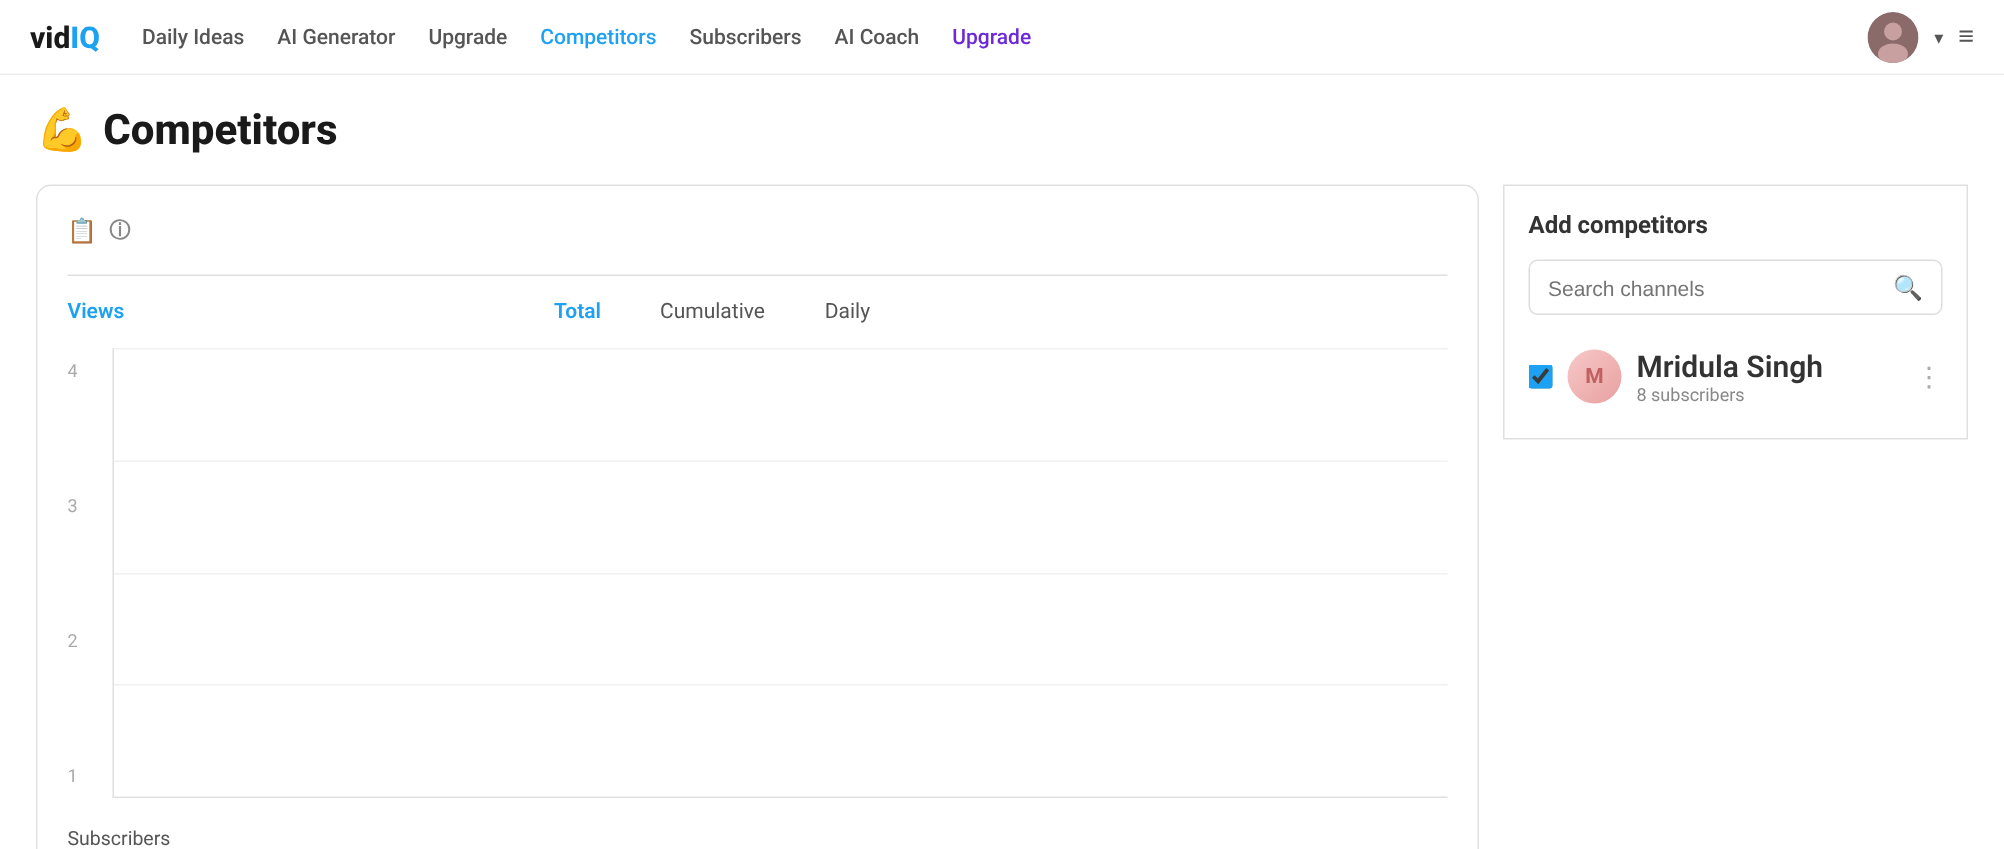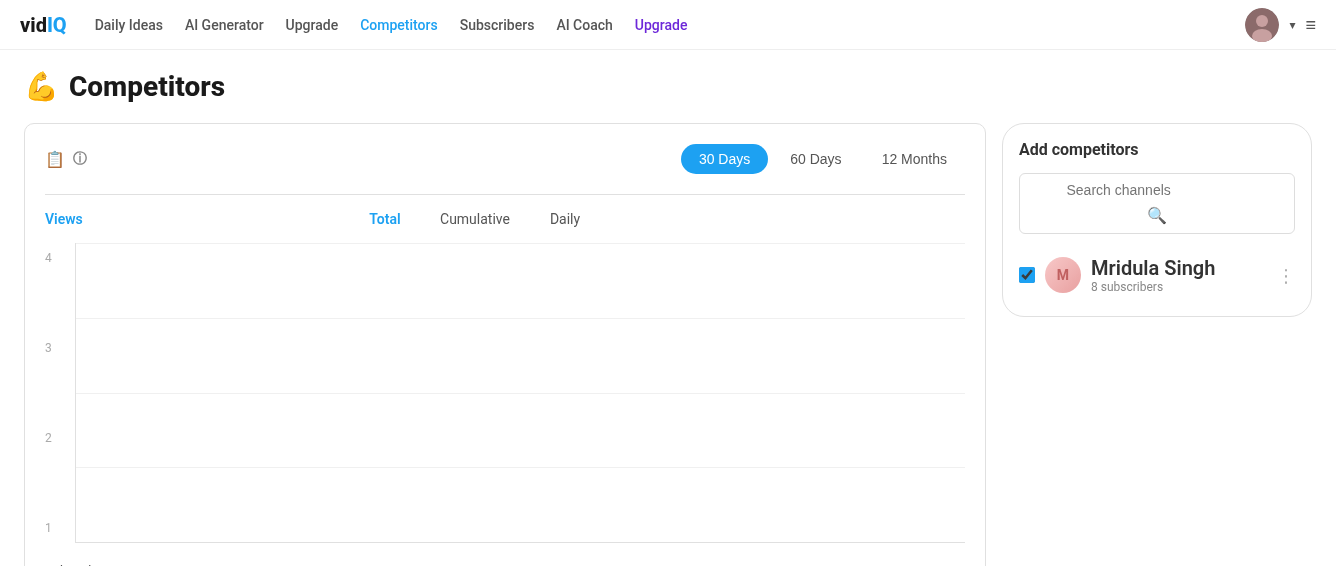--- a/index.html
+++ b/index.html
@@ -68,25 +68,25 @@
     
     .chart-area { position: relative; margin-top: 10px; }
 
     
     .metrics-rows { margin-top: 8px; }
     .metric-row { display: flex; align-items: center; padding: 12px 0; border-bottom: 1px solid #f5f5f5; }
     .metric-label { flex: 0 0 300px; font-size: 13px; color: #555; }
 
     
     .sidebar { width: 310px; flex-shrink: 0; }
-    .add-competitors-panel { border: 1px solid #e0e0e0; border-radius: 22px; padding: 16px; }
+    .add-competitors-panel { border: 1px solid #e0e0e0; border-radius: 0; padding: 16px; }
     .add-title { font-size: 16px; font-weight: 700; margin-bottom: 14px; }
     .search-box {
       display: flex; align-items: center; border: 1px solid #ddd; border-radius: 6px;
-      padding: 8px 12px; gap: 8px; margin-bottom: 16px; flex-direction: column;
+      padding: 8px 12px; gap: 8px; margin-bottom: 16px;
     }
     .search-input { border: none; outline: none; flex: 1; font-size: 14px; color: #555; background: transparent; }
     .search-icon { color: #888; font-size: 16px; }
 
     .select-all-row { display: flex; align-items: center; gap: 8px; margin-bottom: 12px; }
     .checkbox { width: 16px; height: 16px; accent-color: #1da1f2; cursor: pointer; }
     .select-all-label { font-size: 14px; color: #333; }
 
     .competitor-row { display: flex; align-items: center; gap: 10px; padding: 6px 0; }
     .competitor-avatar {
@@ -140,25 +140,20 @@
   </div>
 
   <div class="main-layout">
 
     <div class="compare-panel">
       <div class="compare-header">
         <div class="compare-title">
           <span class="compare-title-icon">📋</span>
           <span class="info-icon">ⓘ</span>
         </div>
-        <div class="time-tabs">
-          <button class="time-tab active">30 Days</button>
-          <button class="time-tab">60 Days</button>
-          <button class="time-tab">12 Months</button>
-        </div>
       </div>
 
       <hr class="table-divider">
 
       <div class="table-header">
         <span class="col-label">Views</span>
         <span class="col-total">Total</span>
         <span class="col-cumulative">Cumulative</span>
         <span class="col-daily">Daily</span>
       </div>

